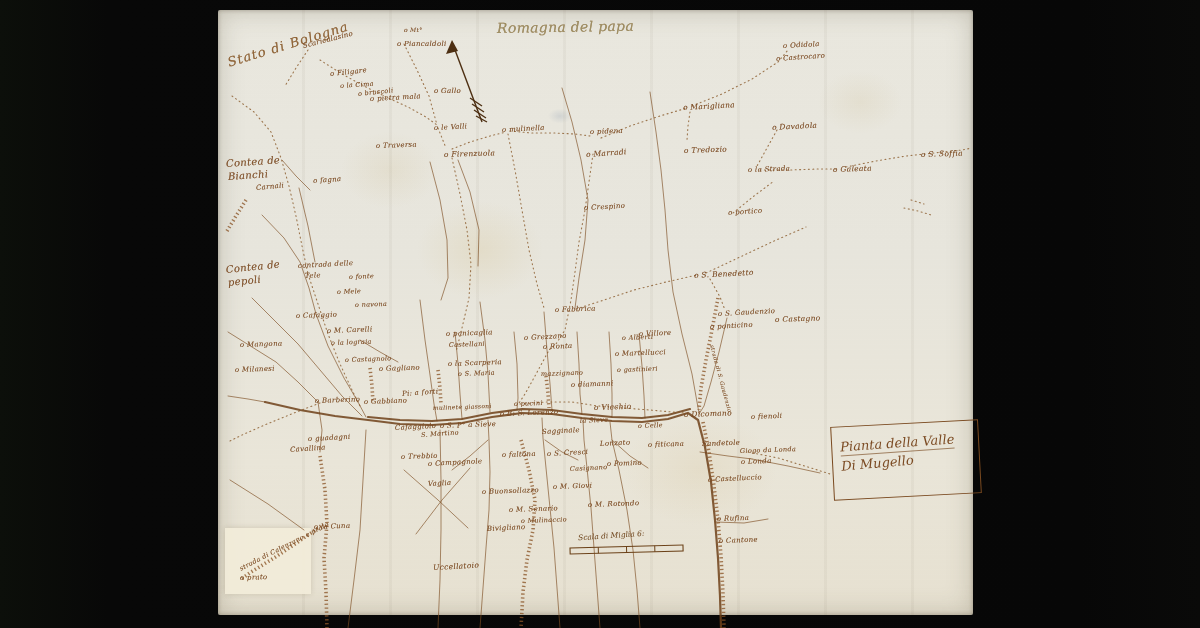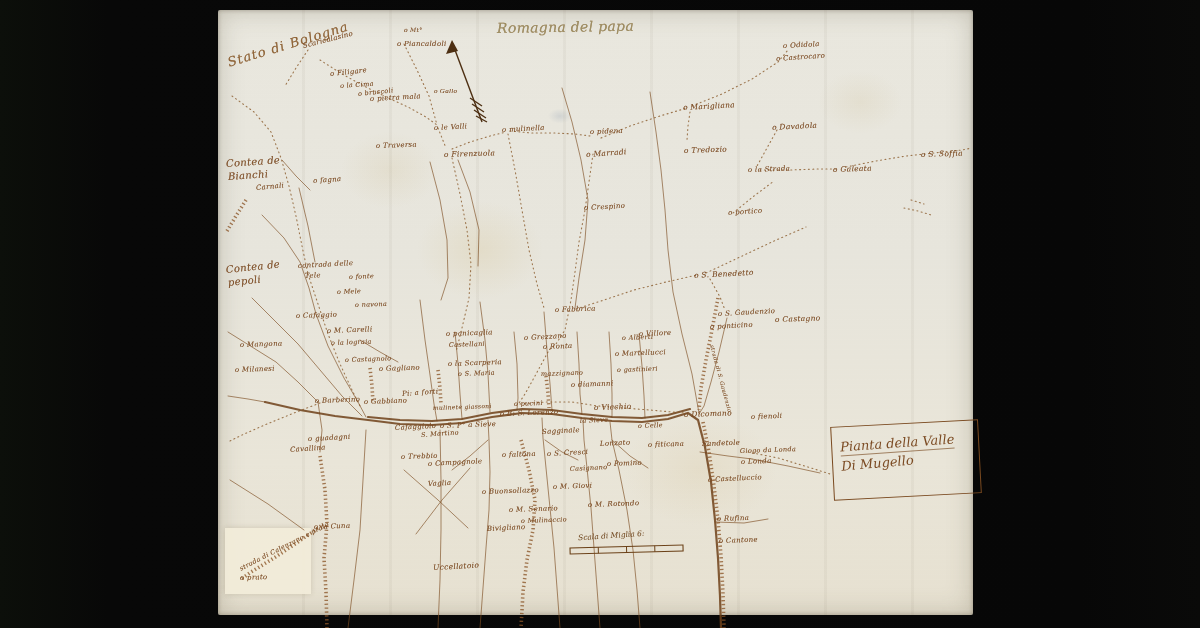--- a/index.html
+++ b/index.html
@@ -146,21 +146,21 @@
       <span class="lbl" style="left: 228px; top: 277px; font-size: 10px; transform: rotate(-6deg);">pepoli</span>
       <span class="lbl" style="left: 298px; top: 262px; font-size: 7px; transform: rotate(-3deg);">contrada delle</span>
       <span class="lbl" style="left: 305px; top: 272px; font-size: 7px; transform: rotate(-3deg);">Tele</span>
       <span class="lbl" style="left: 303px; top: 42px; font-size: 7px; transform: rotate(-14deg);">Scaricalasino</span>
       <span class="lbl" style="left: 404px; top: 26px; font-size: 6px; transform: rotate(0deg);">o Mt°</span>
       <span class="lbl" style="left: 397px; top: 40px; font-size: 7px; transform: rotate(0deg);">o Piancaldoli</span>
       <span class="lbl" style="left: 330px; top: 70px; font-size: 7px; transform: rotate(-6deg);">o Filigare</span>
       <span class="lbl" style="left: 340px; top: 82px; font-size: 6.5px; transform: rotate(-4deg);">o la Cima</span>
       <span class="lbl" style="left: 358px; top: 90px; font-size: 6.5px; transform: rotate(-6deg);">o bruscoli</span>
       <span class="lbl" style="left: 370px; top: 95px; font-size: 7px; transform: rotate(-3deg);">o pietra mala</span>
-      <span class="lbl" style="left: 434px; top: 87px; font-size: 7px; transform: rotate(0deg); font-family: Liberation Serif, serif;">o Gallo</span>
+      <span class="lbl" style="left: 434px; top: 87px; font-size: 7px; transform: rotate(0deg);">o Gallo</span>
       <span class="lbl" style="left: 434px; top: 124px; font-size: 7px; transform: rotate(-3deg);">o le Valli</span>
       <span class="lbl" style="left: 376px; top: 142px; font-size: 7px; transform: rotate(-2deg);">o Traversa</span>
       <span class="lbl" style="left: 444px; top: 150px; font-size: 7.5px; transform: rotate(-2deg);">o Firenzuola</span>
       <span class="lbl" style="left: 502px; top: 126px; font-size: 7px; transform: rotate(-3deg);">o mulinella</span>
       <span class="lbl" style="left: 590px; top: 128px; font-size: 7px; transform: rotate(-2deg);">o pidena</span>
       <span class="lbl" style="left: 586px; top: 150px; font-size: 7.5px; transform: rotate(-4deg);">o Marradi</span>
       <span class="lbl" style="left: 584px; top: 204px; font-size: 7px; transform: rotate(-3deg);">o Crespino</span>
       <span class="lbl" style="left: 683px; top: 103px; font-size: 7.5px; transform: rotate(-3deg);">o Marigliana</span>
       <span class="lbl" style="left: 684px; top: 146px; font-size: 7.5px; transform: rotate(-2deg);">o Tredozio</span>
       <span class="lbl" style="left: 783px; top: 42px; font-size: 7px; transform: rotate(-3deg);">o Odidola</span>

